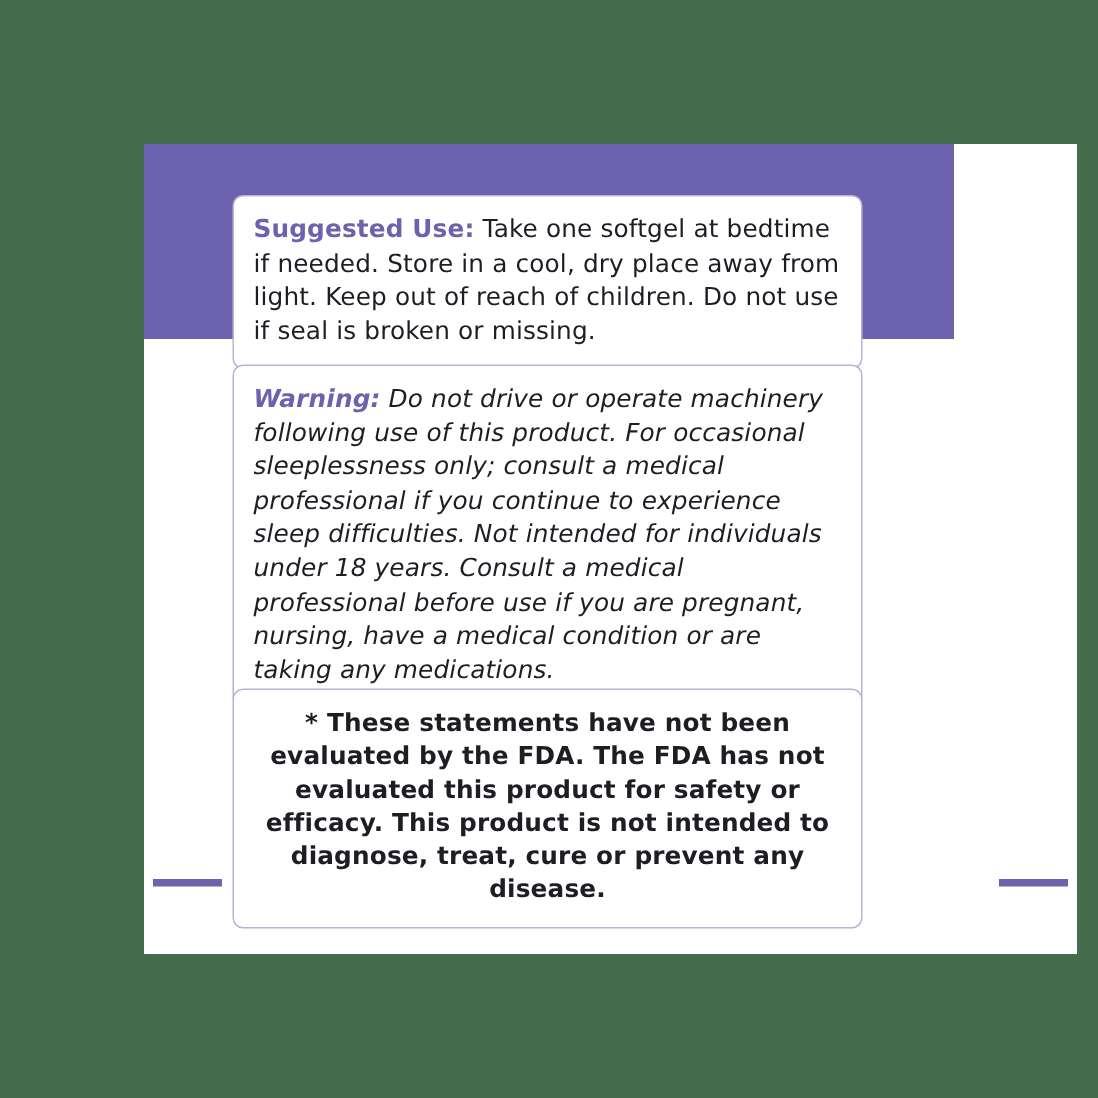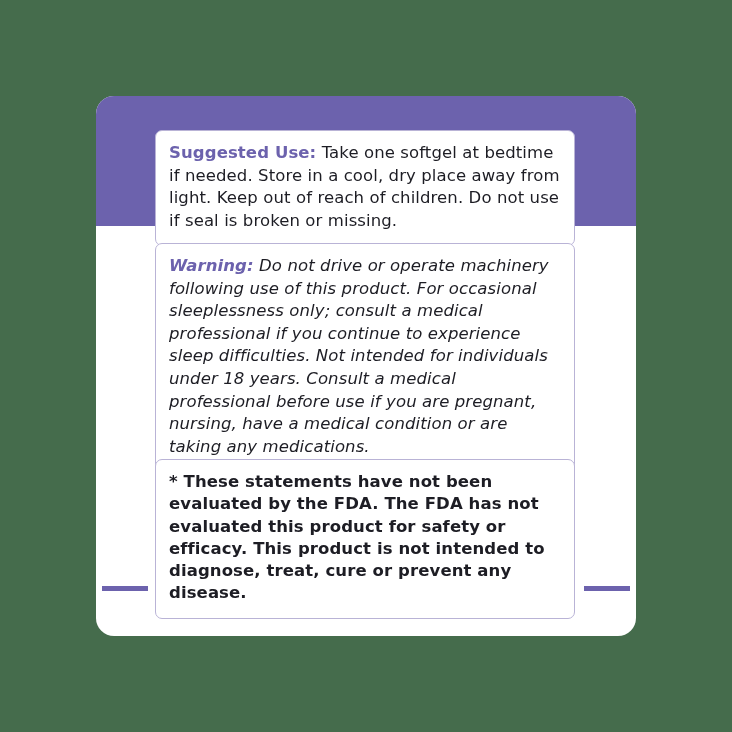--- a/index.html
+++ b/index.html
@@ -10,25 +10,24 @@
     width: 732px;
     height: 732px;
     background: #456c4c;
     font-family: "DejaVu Sans", sans-serif;
     overflow: hidden;
   }
   .label-card {
     position: absolute;
     left: 96px;
     top: 96px;
-    width: 540px;
+    width: 622px;
     height: 540px;
     background: #ffffff;
     overflow: hidden;
-    border-radius: 18px;
   }
   .purple-band {
     position: absolute;
     left: 0;
     top: 0;
     width: 540px;
     height: 130px;
     background: #6c62ad;
   }
   .bottom-rule-left {
@@ -63,21 +62,21 @@
     line-height: 1.37;
     color: #1d1d24;
     letter-spacing: 0.1px;
   }
   .lead {
     color: #6c62ad;
     font-weight: bold;
   }
   #panel-suggested-use { top: 34px; }
   #panel-warning { top: 147px; font-style: italic; }
-  #panel-disclaimer { top: 363px; }
+  #panel-disclaimer { top: 363px; text-align: center; }
   #panel-disclaimer p {
     font-weight: bold;
     line-height: 1.35;
   }
 </style>
 </head>
 <body>
 
 <div class="label-card">
 

